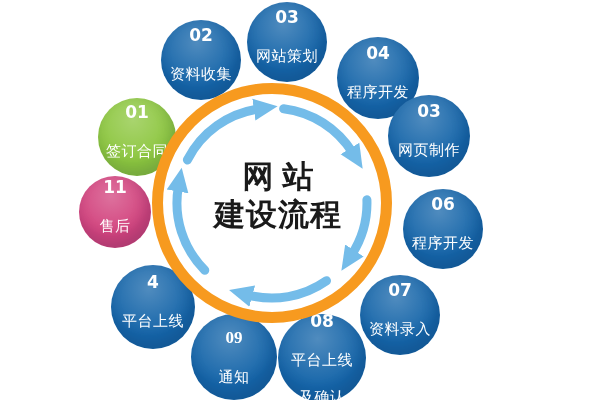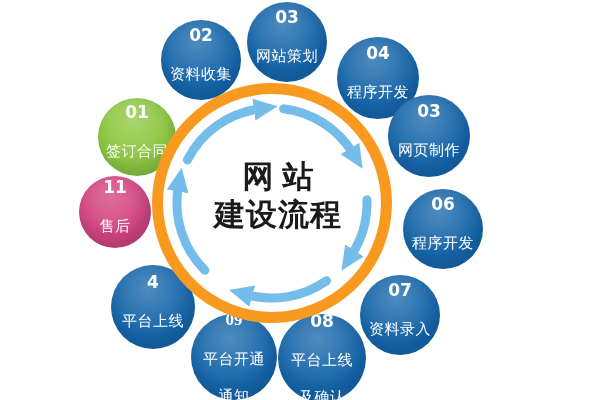--- a/index.html
+++ b/index.html
@@ -122,21 +122,20 @@
         <div class="step-num">07</div>
         <div class="step-label">资料录入</div>
       </div>
       <div class="step blue" style="left: 278px; top: 314px; height: 88px; width: 88px;">
         <div class="step-num">08</div>
         <div class="step-label">平台上线</div>
         <div class="step-label">及确认</div>
       </div>
       <div class="step blue" style="left: 191px; top: 314px; height: 86px; width: 86px; font-family: Liberation Serif, serif;">
         <div class="step-num">09</div>
-        <div class="step-label">平台开通</div>
         <div class="step-label">通知</div>
       </div>
       <div class="step blue single" style="left: 111px; top: 265px; height: 84px; width: 84px;">
         <div class="step-num">4</div>
         <div class="step-label">平台上线</div>
       </div>
       <div class="step pink single" style="left: 79px; top: 176px; height: 72px; width: 72px;">
         <div class="step-num">11</div>
         <div class="step-label">售后</div>
       </div>

